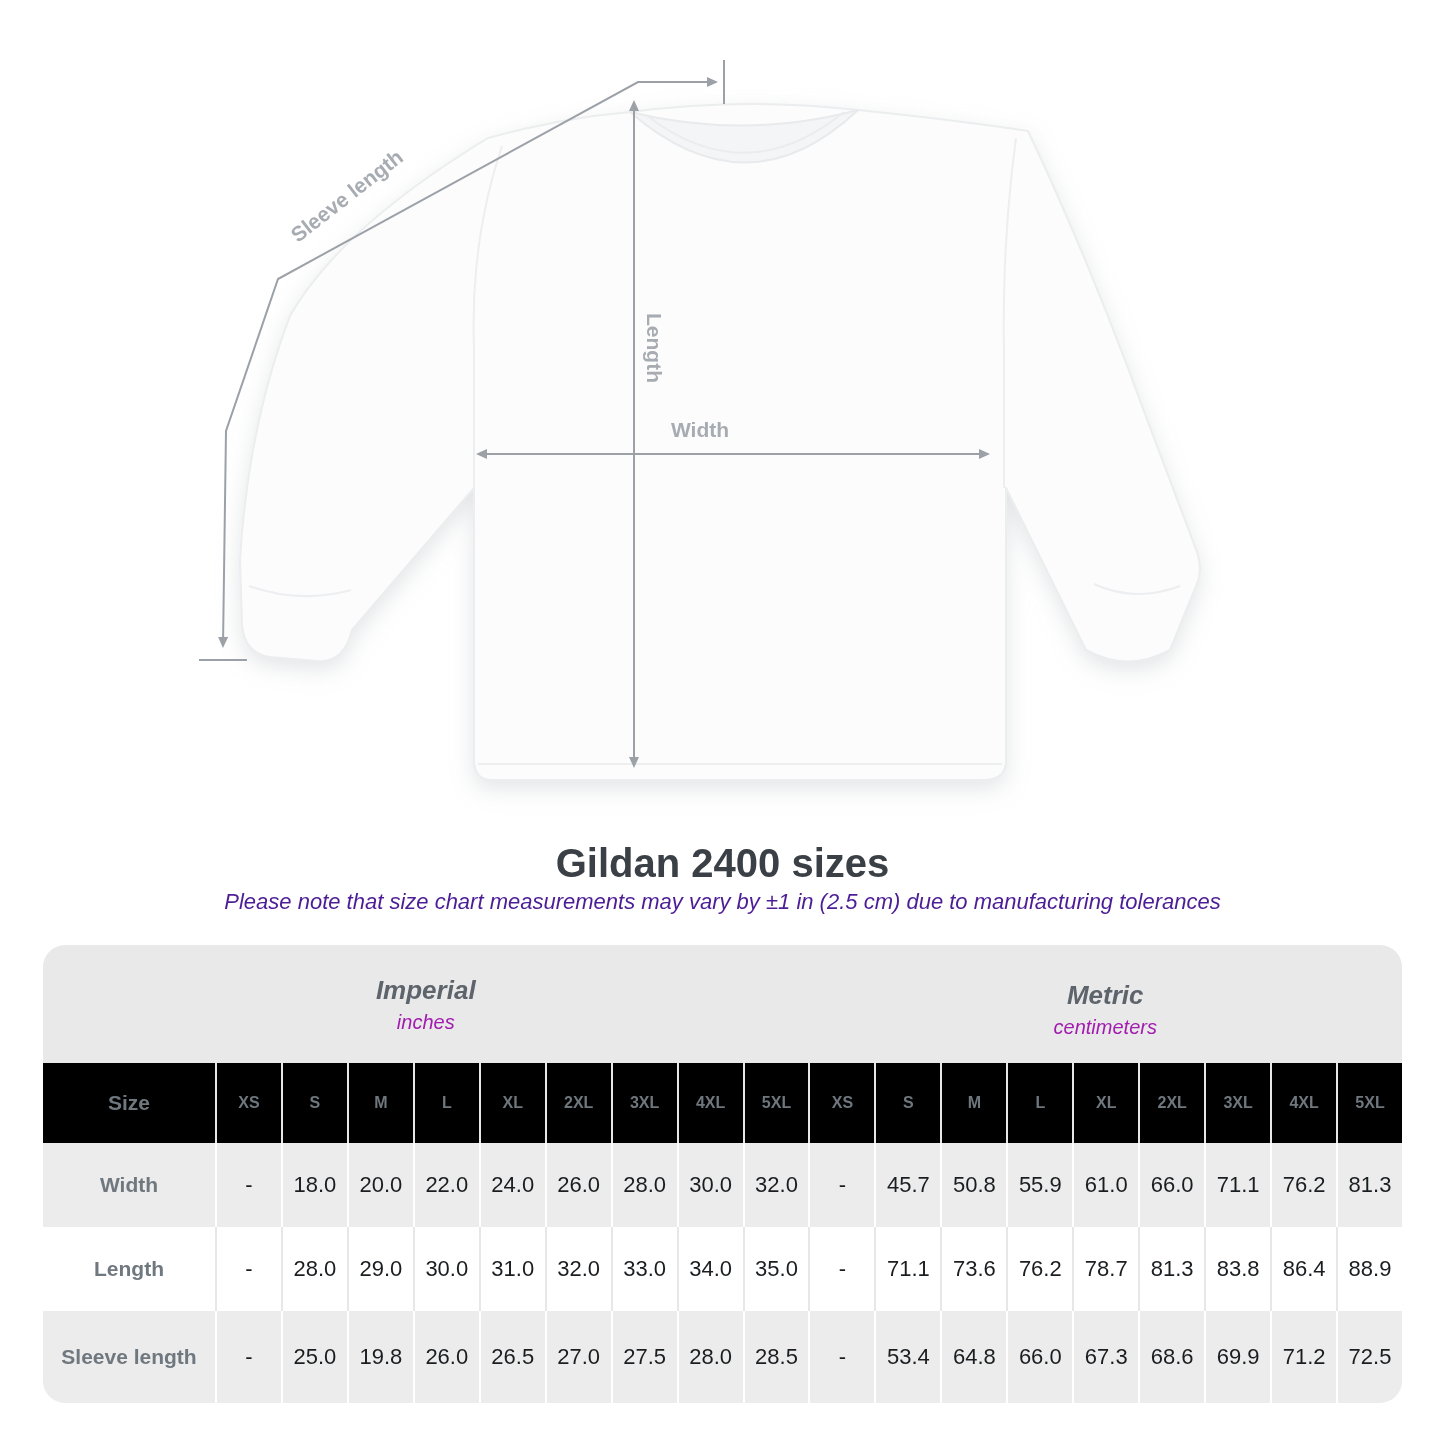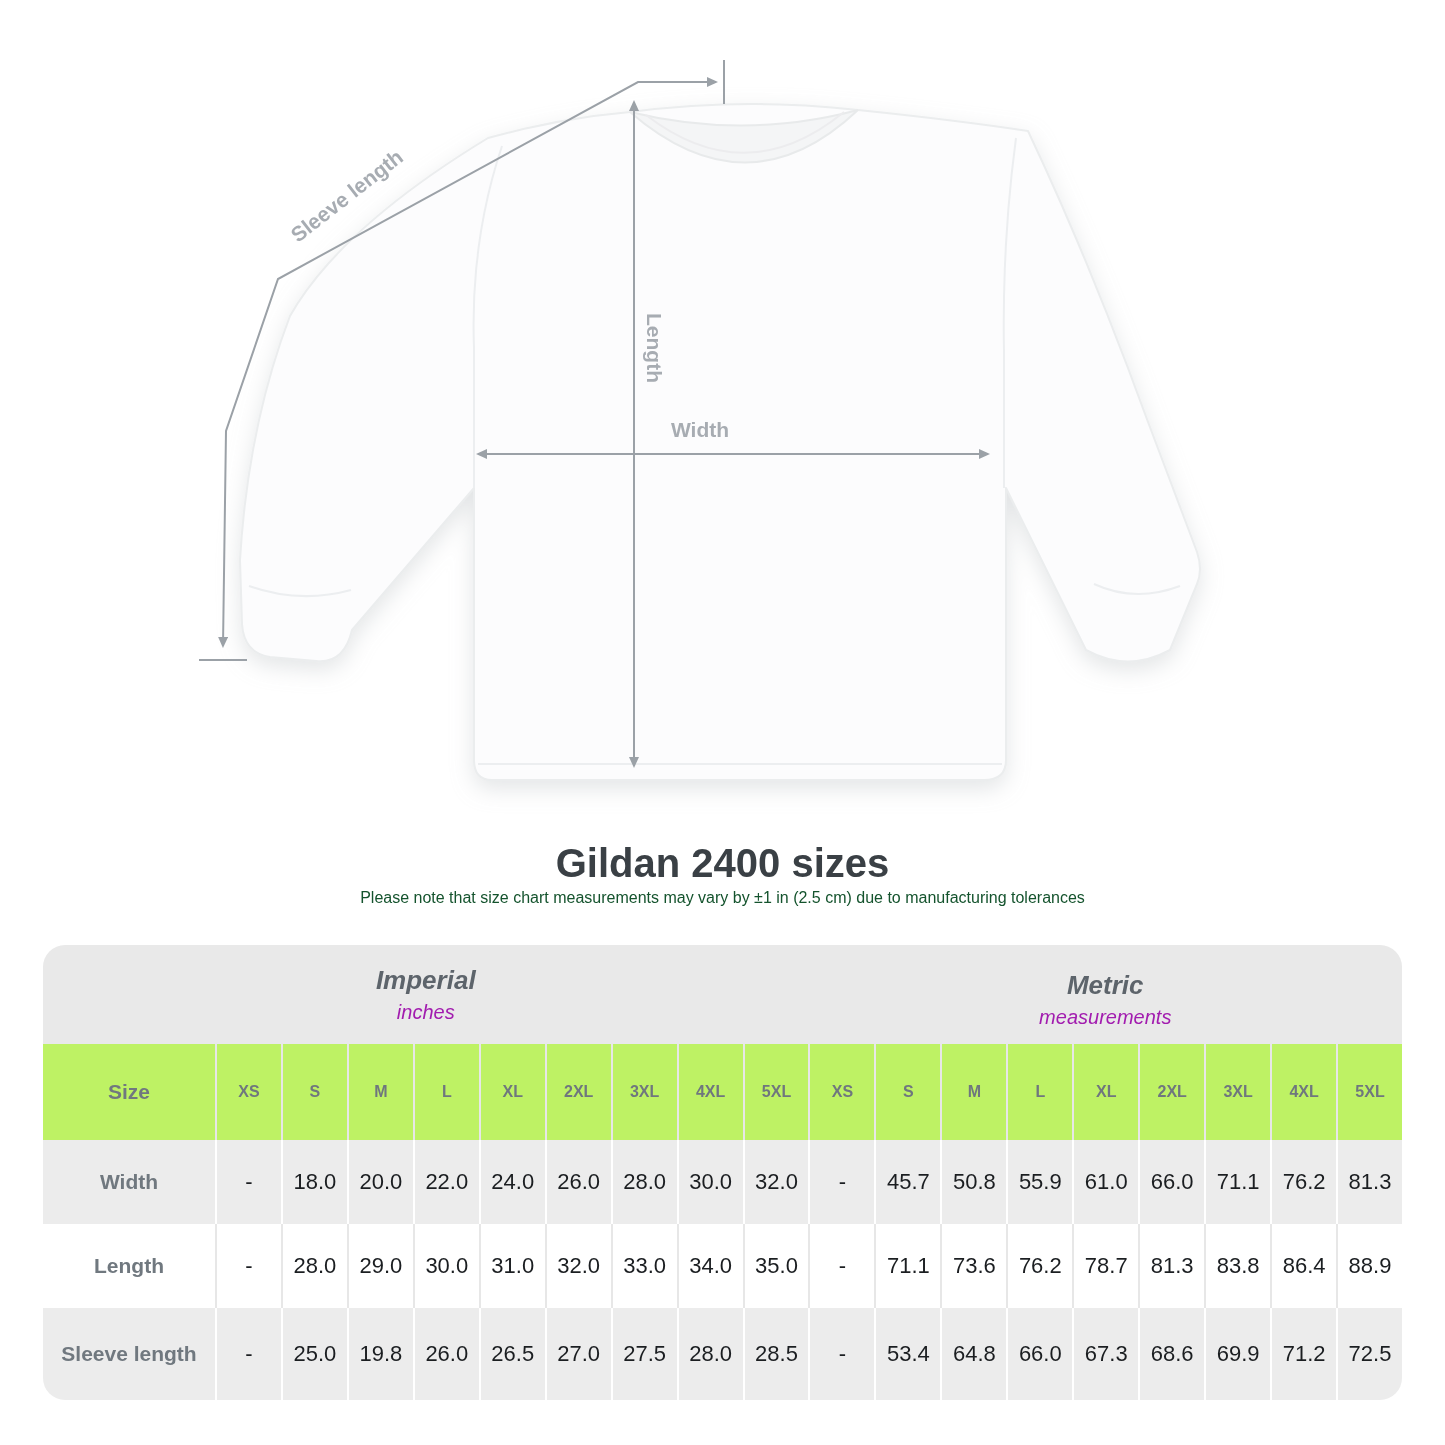--- a/index.html
+++ b/index.html
@@ -6,32 +6,32 @@
   .page{position:relative;width:1445px;height:1445px;background:#ffffff;overflow:hidden;
         font-family:"Liberation Sans", sans-serif;}
 
   
   .figure{position:absolute;left:0;top:0;display:block;}
   .meas-label{font-family:"Liberation Sans", sans-serif;font-weight:bold;font-size:21px;fill:#a7acb2;}
 
   
   .heading{position:absolute;left:0;top:845px;width:100%;text-align:center;}
   .heading h1{margin:0;font-size:40px;line-height:36px;font-weight:bold;color:#3a4045;}
-  .heading p{margin:8px 0 0;font-size:16px;color:#14532d;}
+  .heading p{margin:8px 0 0;font-style:italic;font-size:22px;color:#4c1d95;}
 
   
   .size-table{position:absolute;left:43px;top:945px;width:1359px;border-radius:22px;overflow:hidden;}
   .trow{display:grid;grid-template-columns:172px repeat(18,1fr);}
-  .band{height:99px;background:#e9e9e9;}
+  .band{height:118px;background:#e9e9e9;}
   .gcell{display:flex;flex-direction:column;align-items:center;justify-content:center;gap:5px;}
   .gcell.imperial{grid-column:1 / span 10;}
   .gcell.metric{grid-column:11 / span 9;margin-top:10px;}
   .gtitle{font-weight:bold;font-style:italic;font-size:26px;color:#5d646b;}
   .gunit{font-style:italic;font-size:20px;color:#a21caf;}
-  .head{height:96px;background:#bef264;}
+  .head{height:80px;background:#000000;}
   .data{height:84px;}
   .data.last{height:92px;}
   .odd{background:#ececec;}
   .even{background:#ffffff;}
   .cell{display:flex;align-items:center;justify-content:center;
         font-size:22px;color:#1b1e21;white-space:nowrap;}
   .head .cell{font-weight:bold;color:#6f777e;font-size:16px;}
   .cell.lbl{font-weight:bold;color:#70787f;font-size:21px;}
   .head .cell + .cell, .even .cell + .cell{border-left:2px solid #e7e7e7;}
   .odd .cell + .cell{border-left:2px solid #ffffff;}
@@ -98,21 +98,21 @@
 
   <div class="size-table">
 
     <div class="trow band">
       <div class="gcell imperial">
         <div class="gtitle">Imperial</div>
         <div class="gunit">inches</div>
       </div>
       <div class="gcell metric">
         <div class="gtitle">Metric</div>
-        <div class="gunit">measurements</div>
+        <div class="gunit">centimeters</div>
       </div>
     </div>
 
     <div class="trow head">
       <div class="cell lbl">Size</div>
       <div class="cell">XS</div>
       <div class="cell">S</div>
       <div class="cell">M</div>
       <div class="cell">L</div>
       <div class="cell">XL</div>

